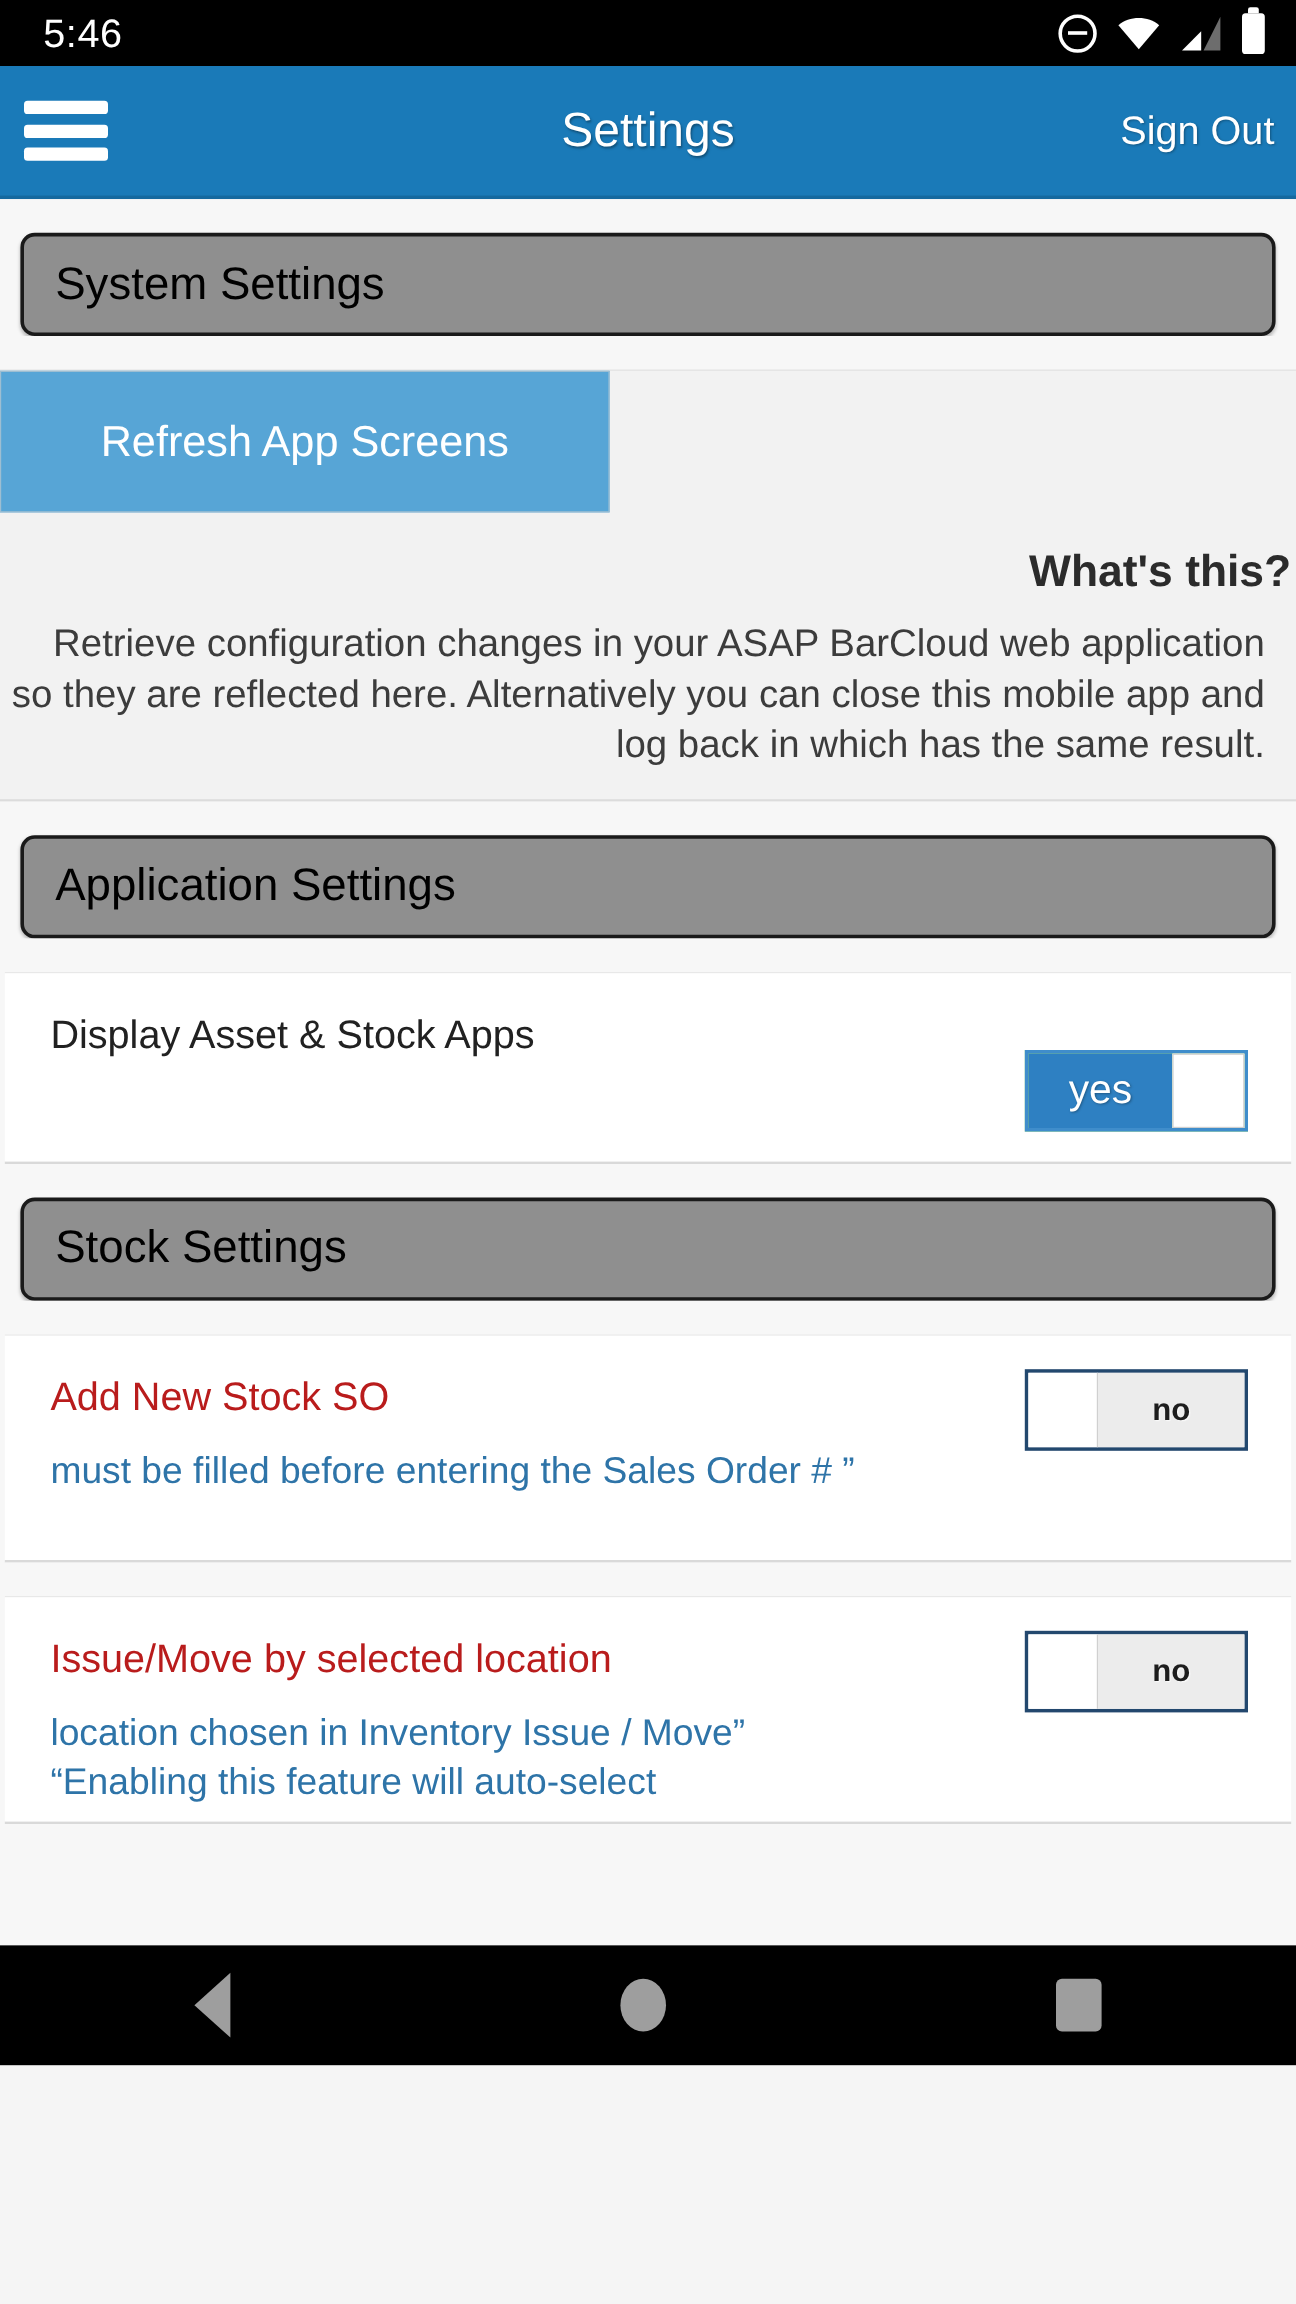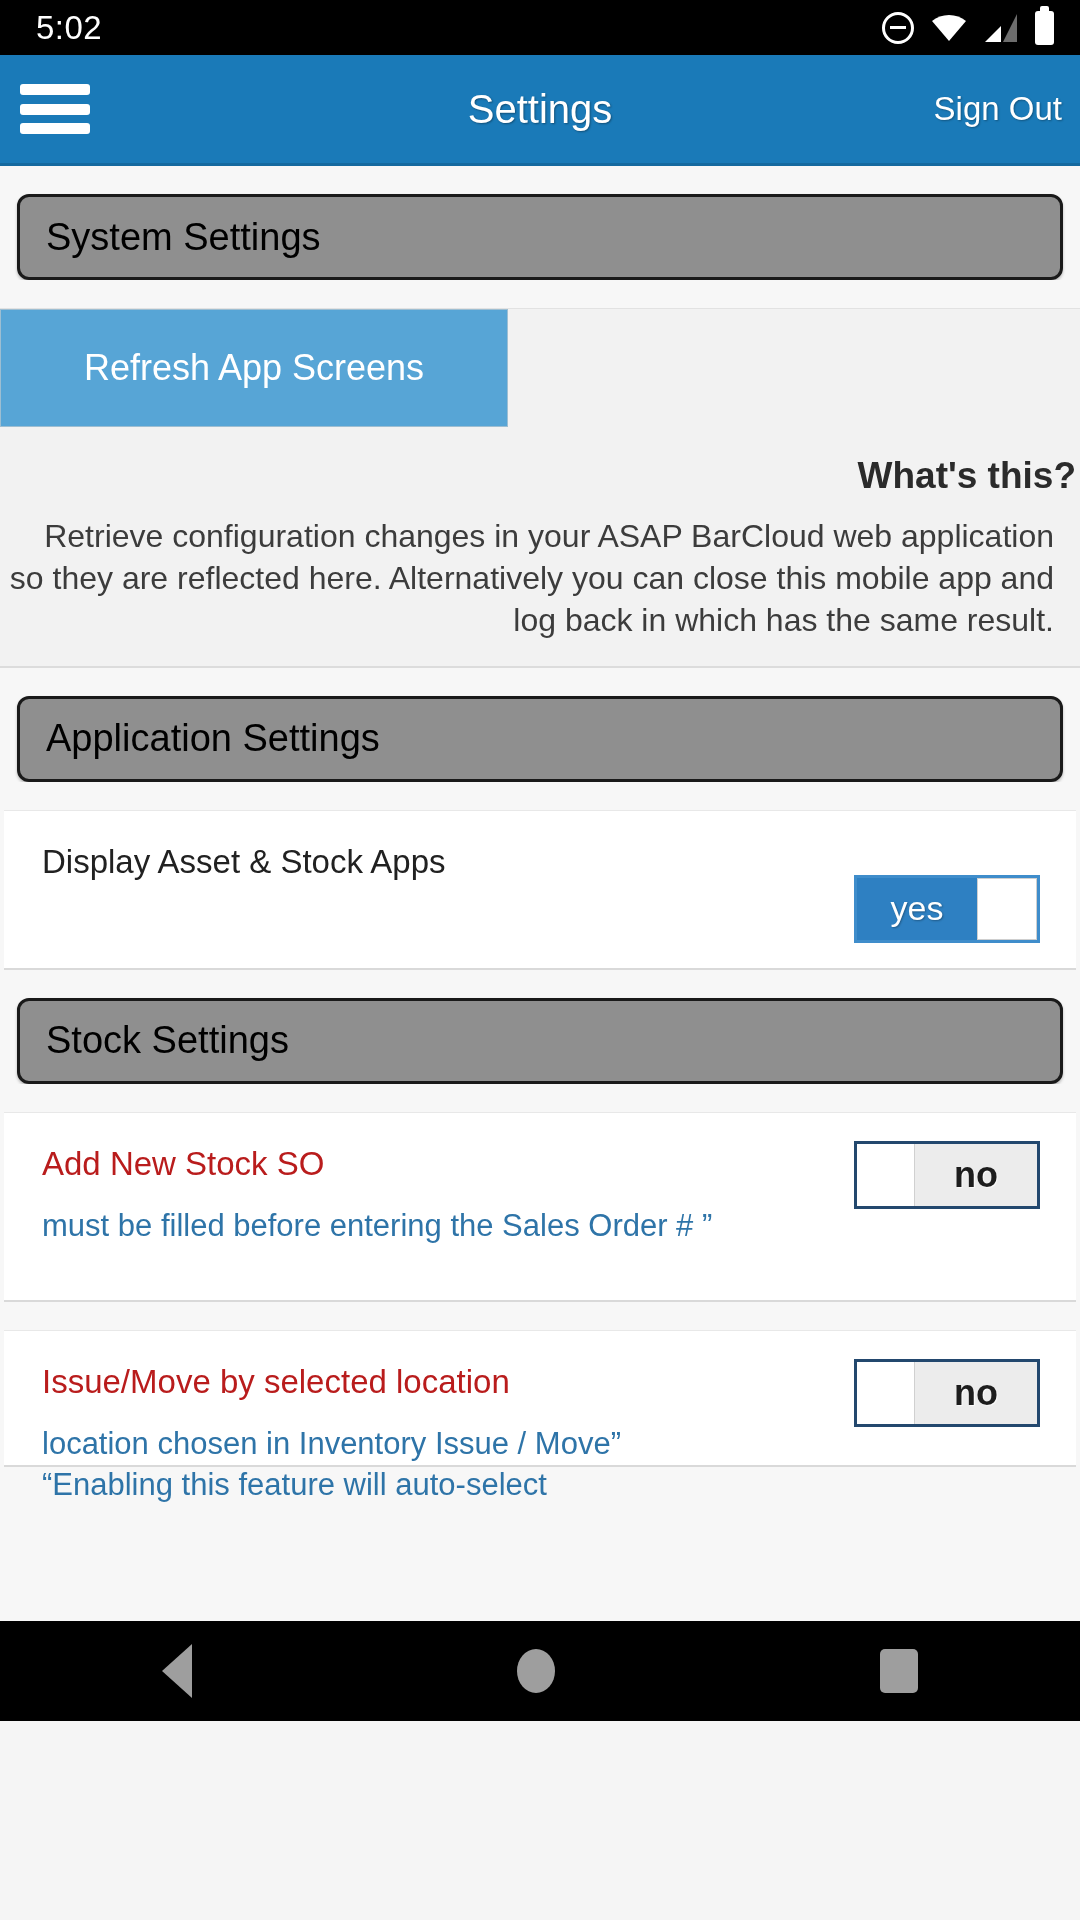--- a/index.html
+++ b/index.html
@@ -88,36 +88,36 @@
   .toggle.on .track{ flex:1; background:#2e80c2; display:flex;
                      align-items:center; justify-content:center;
                      color:#fff; font-size:34px;
                      text-shadow:1px 1px 2px rgba(0,0,0,.3); }
   .toggle.on .knob{ width:60px; background:#fff; border:1px solid #cfcfcf; }
 
   .toggle.off{ border:3px solid #23486e; background:#fff; }
   .toggle.off .knob{ width:58px; background:#fff; border-right:1px solid #d0d0d0; }
   .toggle.off .track{ flex:1; background:#ececec; display:flex;
                       align-items:center; justify-content:center;
-                      color:#1d1d1d; font-size:36px; font-weight:bold;
+                      color:#1d1d1d; font-size:26px; font-weight:bold;
                       text-shadow:1px 1px 1px rgba(255,255,255,.8); }
 
   
   .navbar{ height:100px; background:#000; display:flex; align-items:center;
            justify-content:space-around; }
   .nav-back{ width:0; height:0; border-top:27px solid transparent;
              border-bottom:27px solid transparent; border-right:30px solid #9e9e9e; }
   .nav-home{ width:38px; height:44px; background:#9e9e9e; border-radius:50%; }
   .nav-recents{ width:38px; height:44px; background:#9e9e9e; border-radius:5px; }
 </style>
 </head>
 <body>
 
 <div class="statusbar">
-  <div class="status-time">5:02</div>
+  <div class="status-time">5:46</div>
   <div class="status-icons">
     <div class="icon-dnd"></div>
     <svg class="icon-wifi" viewBox="0 0 36 28">
       <path d="M1 7 C10 -1, 26 -1, 35 7 L18 27 Z" fill="#ffffff"></path>
     </svg>
     <svg class="icon-signal" viewBox="0 0 34 30">
       <path d="M33 1 L33 29 L19 29 Z" fill="#6d6d6d"></path>
       <path d="M17 13 L17 29 L1 29 Z" fill="#ffffff"></path>
     </svg>
     <div class="icon-battery"></div>
@@ -182,21 +182,21 @@
       <div class="knob"></div>
       <div class="track">no</div>
     </div>
     <div class="card-note">
       <div>must be filled before entering the Sales Order # ”</div>
     </div>
   </div>
 
   <div class="gap"></div>
 
-  <div class="card" style="height:137px;">
+  <div class="card" style="height:190px;">
     <div class="card-label link">Issue/Move by selected location</div>
     <div class="toggle off" style="right:36px; top:28px;">
       <div class="knob"></div>
       <div class="track">no</div>
     </div>
     <div class="card-note">
       <div>location chosen in Inventory Issue / Move”</div>
       <div>“Enabling this feature will auto-select</div>
     </div>
   </div>

